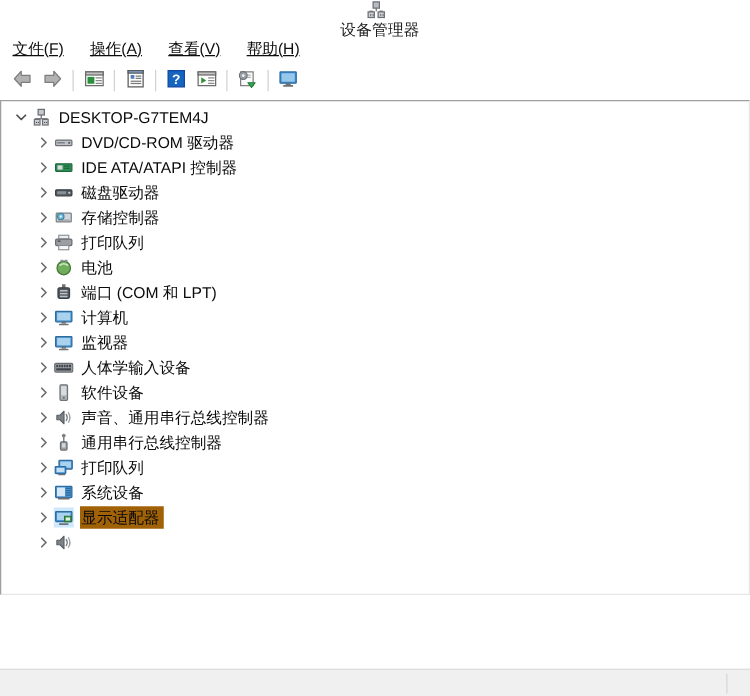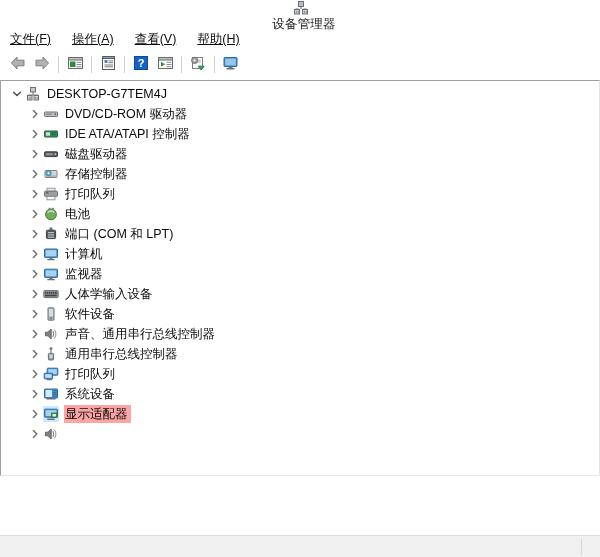--- a/index.html
+++ b/index.html
@@ -126,21 +126,21 @@
   }
   .tree-row .node-label {
     font-size: 12.5px;
     color: #0a0a0a;
     line-height: 16px;
     padding: 1px 3px 1px 1px;
   }
   .tree-row.level0 { padding-left: 8px; }
   .tree-row.level1 { padding-left: 26px; }
   .tree-row.selected .node-label {
-    background: #fca5a5;
+    background: #a16207;
     text-align: right;
   }
   .tree-row.selected .node-icon {
     background: #cde8ff;
   }
 
   
   .statusbar {
     position: absolute;
     left: 0;

